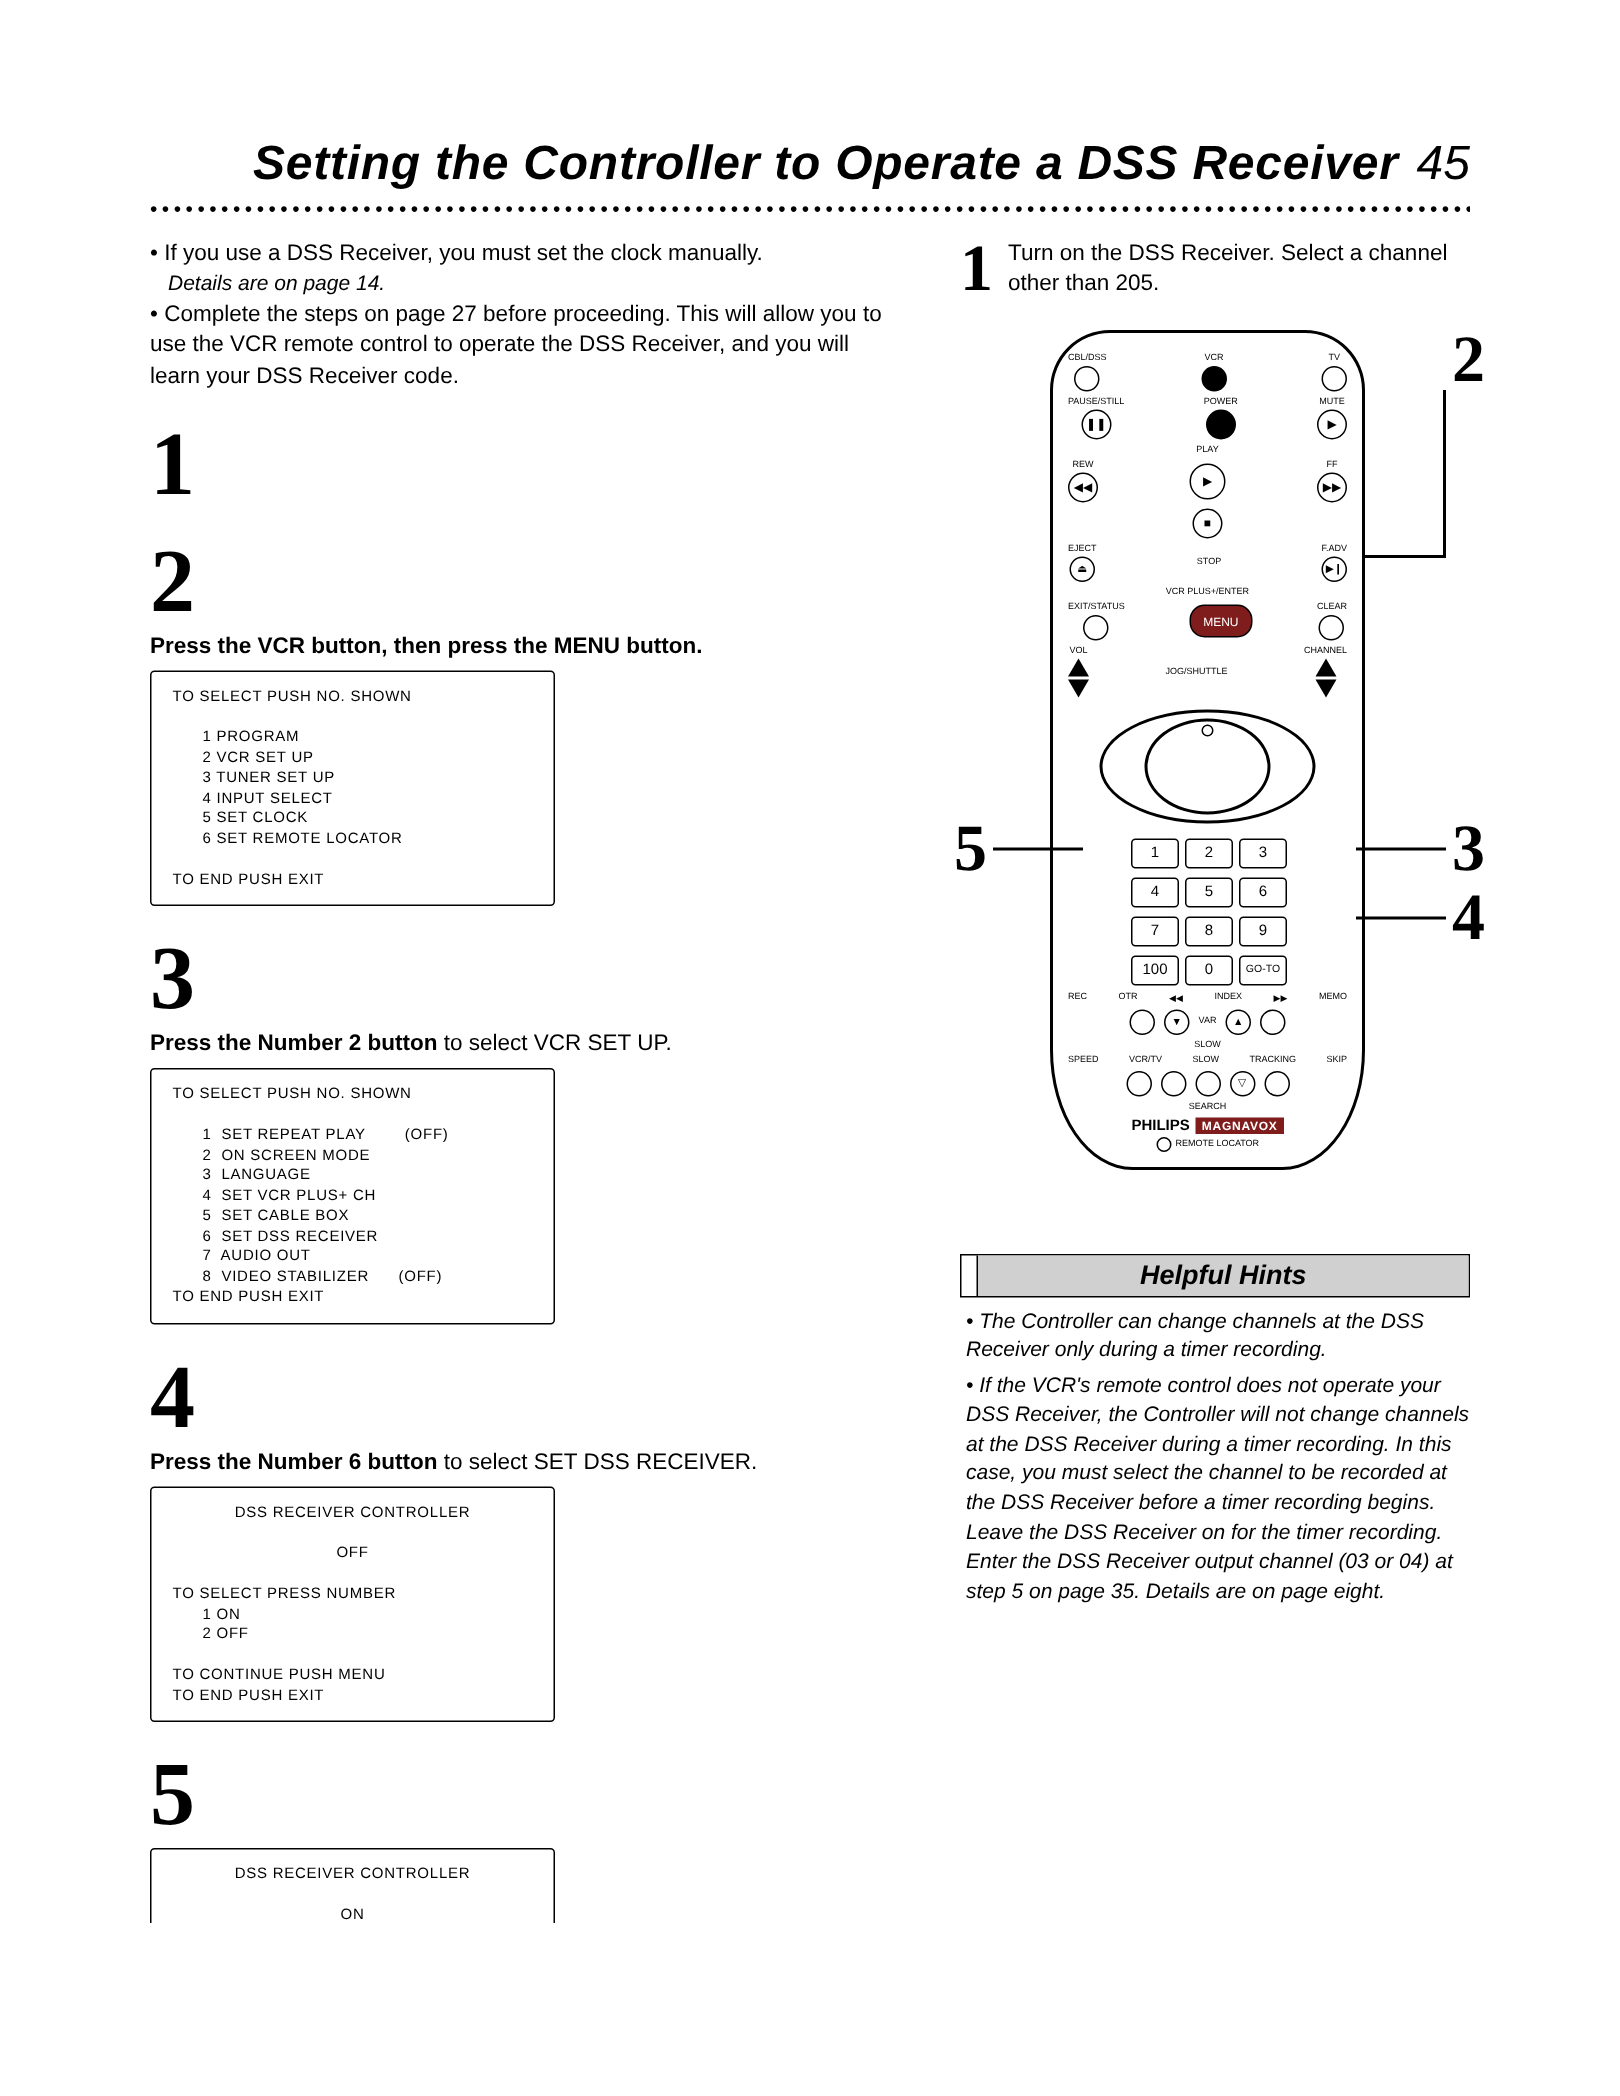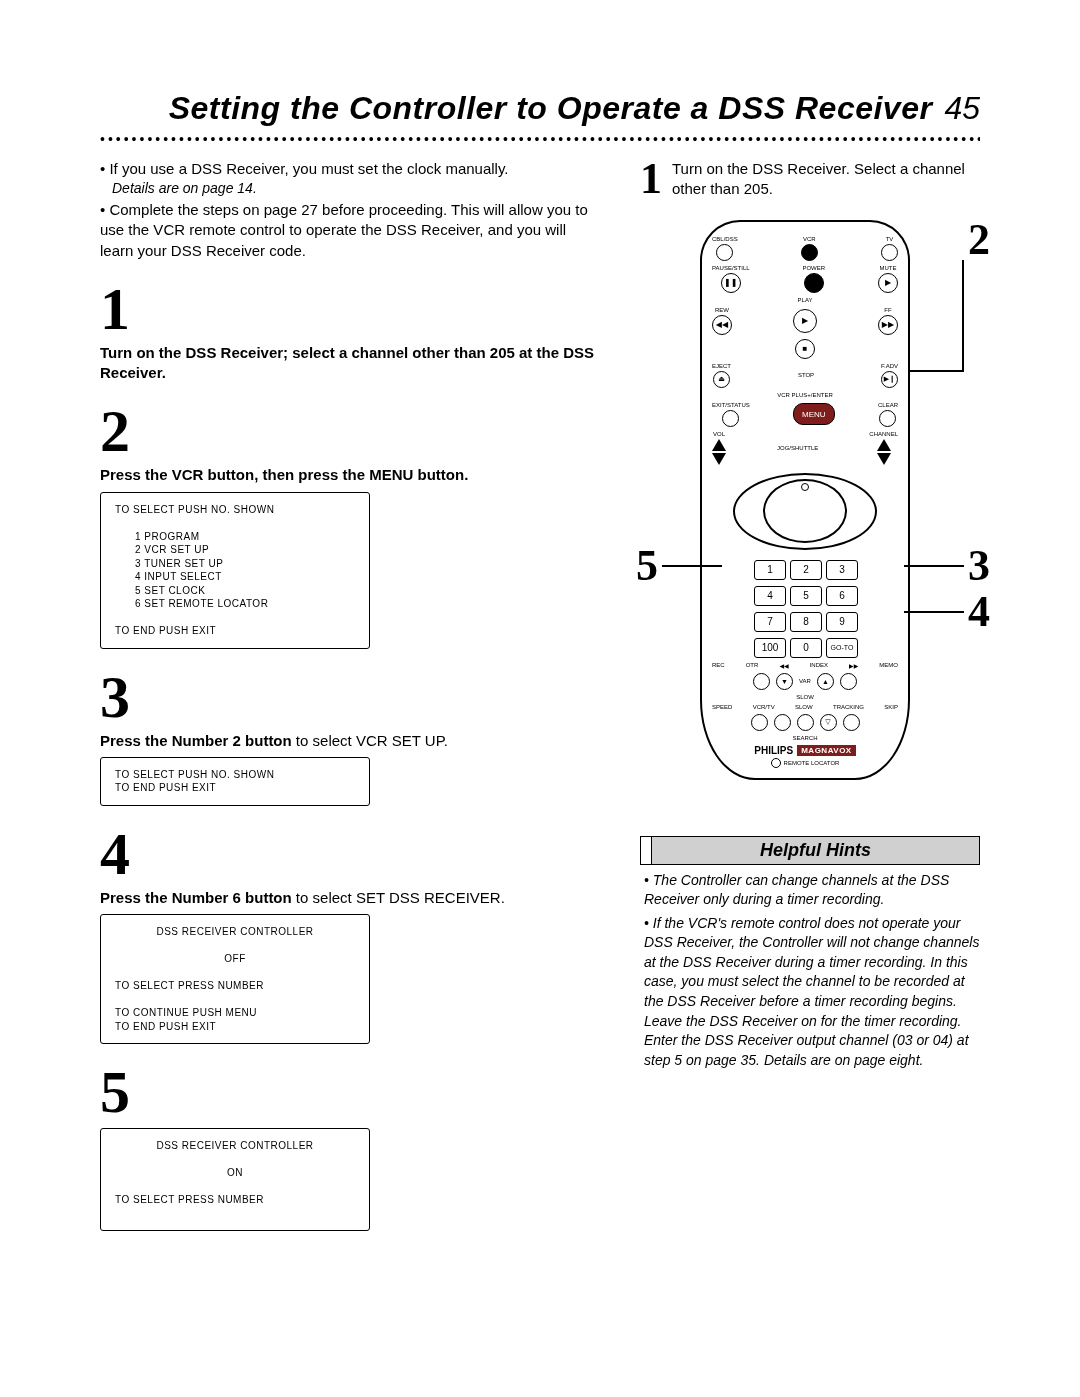--- a/index.html
+++ b/index.html
@@ -215,51 +215,62 @@
     <div class="left">
       <ul class="bullets">
         <li>
           <span>If you use a DSS Receiver, you must set the clock manually.</span>
           <div class="detail-note">Details are on page 14.</div>
         </li>
         <li>Complete the steps on page 27 before proceeding. This will allow you to use the VCR remote control to operate the DSS Receiver, and you will learn your DSS Receiver code.</li>
       </ul>
 
       <div class="bignum">1</div>
-      <div class="stepline"><b>Turn on the DSS Receiver; select a channel other than 205 at the DSS Receiver.</b></div>
 
       <div class="bignum">2</div>
       <div class="stepline"><b>Press the VCR button, then press the MENU button.</b></div>
       <div class="screenbox">
         <div>TO SELECT PUSH NO. SHOWN</div><br>
         <div class="menu-items">
           <div>1  PROGRAM</div>
           <div>2  VCR SET UP</div>
           <div>3  TUNER SET UP</div>
           <div>4  INPUT SELECT</div>
           <div>5  SET CLOCK</div>
           <div>6  SET REMOTE LOCATOR</div>
         </div><br>
         <div>TO END PUSH EXIT</div>
       </div>
 
       <div class="bignum">3</div>
       <div class="stepline"><b>Press the Number 2 button</b><span> to select VCR SET UP.</span></div>
       <div class="screenbox">
         <div>TO SELECT PUSH NO. SHOWN</div>
+        <div class="menu-items" style="white-space:pre;">
+<span>1  SET REPEAT PLAY        (OFF)</span>
+<span>2  ON SCREEN MODE</span>
+<span>3  LANGUAGE</span>
+<span>4  SET VCR PLUS+ CH</span>
+<span>5  SET CABLE BOX</span>
+<span>6  SET DSS RECEIVER</span>
+<span>7  AUDIO OUT</span>
+<span>8  VIDEO STABILIZER      (OFF)</span></div>
         <div>TO END PUSH EXIT</div>
       </div>
 
       <div class="bignum">4</div>
       <div class="stepline"><b>Press the Number 6 button</b><span> to select SET DSS RECEIVER.</span></div>
       <div class="screenbox">
         <div class="center">DSS RECEIVER CONTROLLER</div><br>
         <div class="center">OFF</div><br>
         <div>TO SELECT PRESS NUMBER</div>
-        <br>
+        <div class="menu-items">
+          <div>1  ON</div>
+          <div>2  OFF</div>
+        </div><br>
         <div>TO CONTINUE PUSH MENU</div>
         <div>TO END PUSH EXIT</div>
       </div>
 
       <div class="bignum">5</div>
       <div class="screenbox">
         <div class="center">DSS RECEIVER CONTROLLER</div><br>
         <div class="center">ON</div><br>
         <div>TO SELECT PRESS NUMBER</div>
         <br>

